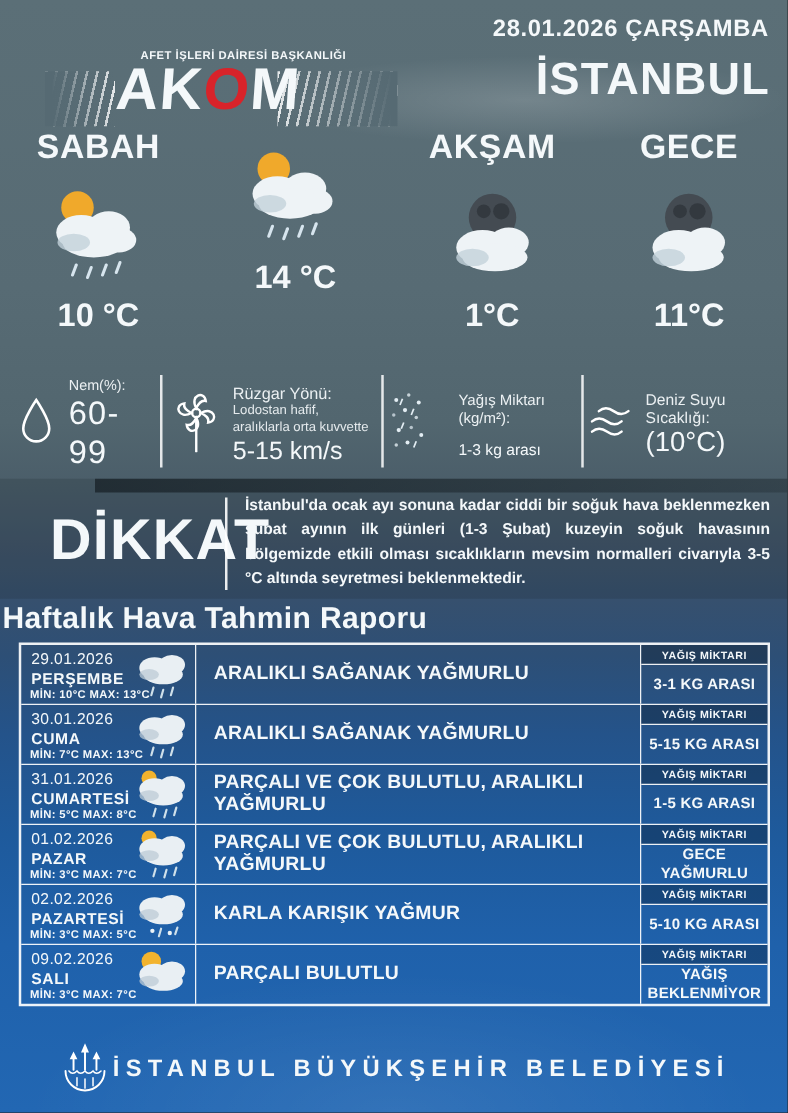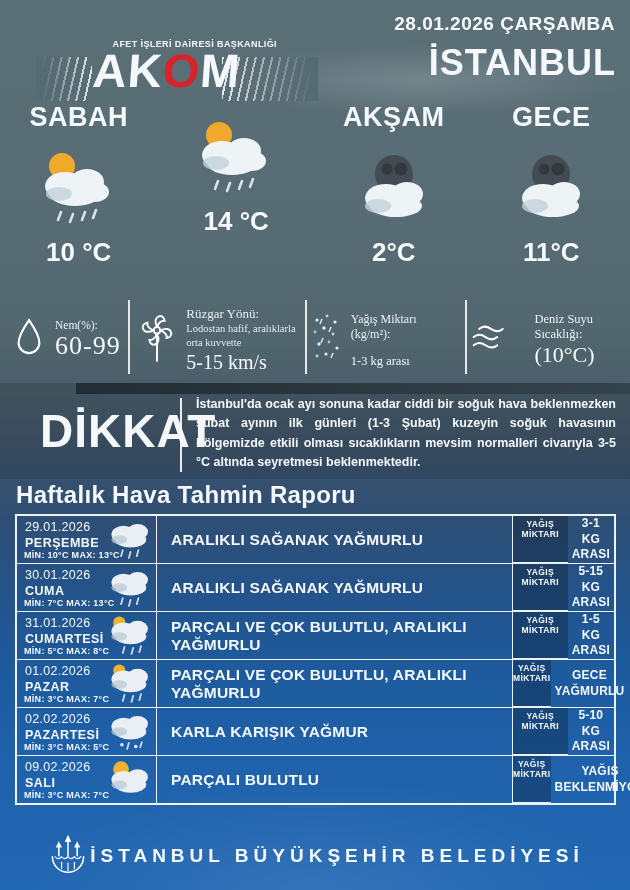--- a/index.html
+++ b/index.html
@@ -31,59 +31,59 @@
             background:linear-gradient(270deg,#566a73 5%, transparent); }
   .hdr-date{ position:absolute; top:13px; right:15px; font-size:19px; font-weight:800; letter-spacing:.5px; }
   .hdr-city{ position:absolute; top:42px; right:14px; font-size:36px; font-weight:700; letter-spacing:1px; }
   
   .periods{ position:absolute; top:102px; left:0; width:630px; display:flex; }
   .period{ width:157.5px; display:flex; flex-direction:column; align-items:center; }
   .p-label{ font-size:27px; font-weight:800; letter-spacing:.5px; }
   .p-icon{ margin-top:8px; height:92px; display:flex; align-items:center; }
   .p-temp{ margin-top:4px; font-size:26px; font-weight:700; }
   
-  .metrics{ position:absolute; top:296px; left:0; width:630px; height:88px; display:flex;font-family:Liberation Serif, serif; }
+  .metrics{ position:absolute; top:296px; left:0; width:630px; height:88px; display:flex; }
   .mdiv{ position:absolute; top:4px; width:1.5px; height:74px; background:rgba(255,255,255,.85); }
   .metric{ display:flex; align-items:center; }
   .m1{ width:128px; padding-left:12px; gap:9px; }
   .m2{ width:177px; padding-left:10px; gap:8px; }
-  .m3{ width:160px; padding-left:8px; gap:6px; }
-  .m4{ width:174px; padding-left:12px; gap:24px; }
+  .m3{ width:160px; padding-left:8px; gap:22px; }
+  .m4{ width:174px; padding-left:12px; gap:6px; }
   .m-label{ font-size:11.5px; font-weight:400; opacity:.95; }
   .m1 .m-value{ font-size:26px; font-weight:500; letter-spacing:1px; }
   .m2 .m-label{ font-size:13px; }
   .m-desc{ font-size:10.5px; line-height:1.3; opacity:.9; }
   .m-speed{ font-size:20px; font-weight:500; margin-top:1px; }
   .m3 .m-label{ font-size:12px; }
   .m3 .m-value{ font-size:12.5px; margin-top:12px; }
   .m4 .m-label{ font-size:12.5px; }
   .m4 .m-value{ font-size:22px; font-weight:500; }
   
   .warn-shade{ position:absolute; top:383px; left:0; width:630px; height:96px; background:rgba(22,32,40,.18); }
   .warn-edge{ position:absolute; top:383px; left:76px; width:554px; height:11px;
               background:linear-gradient(90deg, rgba(8,14,18,.55), rgba(8,14,18,.22)); }
   .warn-title{ position:absolute; top:404px; left:40px; font-size:46px; font-weight:800; letter-spacing:1px; }
   .warn-line{ position:absolute; top:398px; left:180px; width:2px; height:74px; background:rgba(255,255,255,.9); }
   .warn-text{ position:absolute; top:395px; left:196px; width:420px; font-size:12.5px; font-weight:700;
               line-height:1.55; text-align:justify; }
   
-  .wk-title{ position:absolute; top:481px; left:16px; font-size:24px; font-weight:800; letter-spacing:.3px; }
+  .wk-title{ position:absolute; top:481px; left:2px; font-size:24px; font-weight:800; letter-spacing:.3px; }
   .wtable{ position:absolute; top:514px; left:15px; width:601px; height:291px;
            border:2px solid rgba(255,255,255,.92); display:flex; flex-direction:column; }
   .trow{ flex:1; display:flex; border-top:1.5px solid rgba(255,255,255,.92); }
   .trow:first-child{ border-top:none; }
   .tcell-left{ width:140px; position:relative; border-right:1.5px solid rgba(255,255,255,.92); padding:4px 6px 3px 8px; }
   .tdate{ font-size:12.5px; letter-spacing:.3px; }
   .tday{ font-size:12.5px; font-weight:700; letter-spacing:.5px; margin-top:2px; }
   .tminmax{ position:absolute; bottom:3px; left:7px; font-size:9px; font-weight:800; letter-spacing:.3px; }
   .ticon{ position:absolute; top:1px; right:0px; }
   .tcell-mid{ flex:1; display:flex; align-items:center; padding-left:14px;
               border-right:1.5px solid rgba(255,255,255,.92); }
   .tdesc{ font-size:15.5px; font-weight:800; letter-spacing:.2px; }
-  .tcell-right{ width:101px; display:flex; flex-direction:row; }
+  .tcell-right{ width:101px; display:flex; flex-direction:column; }
   .amount-header{ font-size:8.5px; font-weight:800; text-align:center; padding:2.5px 0;
                   letter-spacing:.4px; background:rgba(8,18,28,.30);
                   border-bottom:1.5px solid rgba(255,255,255,.92); }
   .amount-value{ flex:1; display:flex; align-items:center; justify-content:center;
                  font-size:12px; font-weight:700; text-align:center; line-height:1.3; padding:0 4px; letter-spacing:.2px; }
   
   .footer{ position:absolute; top:822px; left:0; width:630px; height:68px;
            display:flex; align-items:center; justify-content:center; }
   .f-org{ font-size:19px; font-weight:800; letter-spacing:5px; }
 </style>
@@ -151,21 +151,21 @@
             <circle cx="41" cy="23" r="5.5" fill="#33393f"></circle>
             <circle cx="55" cy="23" r="6.5" fill="#33393f"></circle>
             <g fill="#eef3f6">
               <ellipse cx="40" cy="52" rx="21" ry="14"></ellipse>
               <ellipse cx="61" cy="48" rx="16" ry="12"></ellipse>
               <ellipse cx="50" cy="60" rx="26" ry="11"></ellipse>
             </g>
             <ellipse cx="32" cy="60" rx="13" ry="7" fill="#c3d2db" opacity=".8"></ellipse>
           </svg>
       </span>
-      <div class="p-temp">2°C</div>
+      <div class="p-temp">1°C</div>
     </div>
     <div class="period">
       <div class="p-label">GECE</div>
       <span class="p-icon">
         <svg width="96" height="82" viewBox="0 0 96 82">
             <circle cx="48" cy="28" r="19" fill="#444b52"></circle>
             <circle cx="41" cy="23" r="5.5" fill="#33393f"></circle>
             <circle cx="55" cy="23" r="6.5" fill="#33393f"></circle>
             <g fill="#eef3f6">
               <ellipse cx="40" cy="52" rx="21" ry="14"></ellipse>

